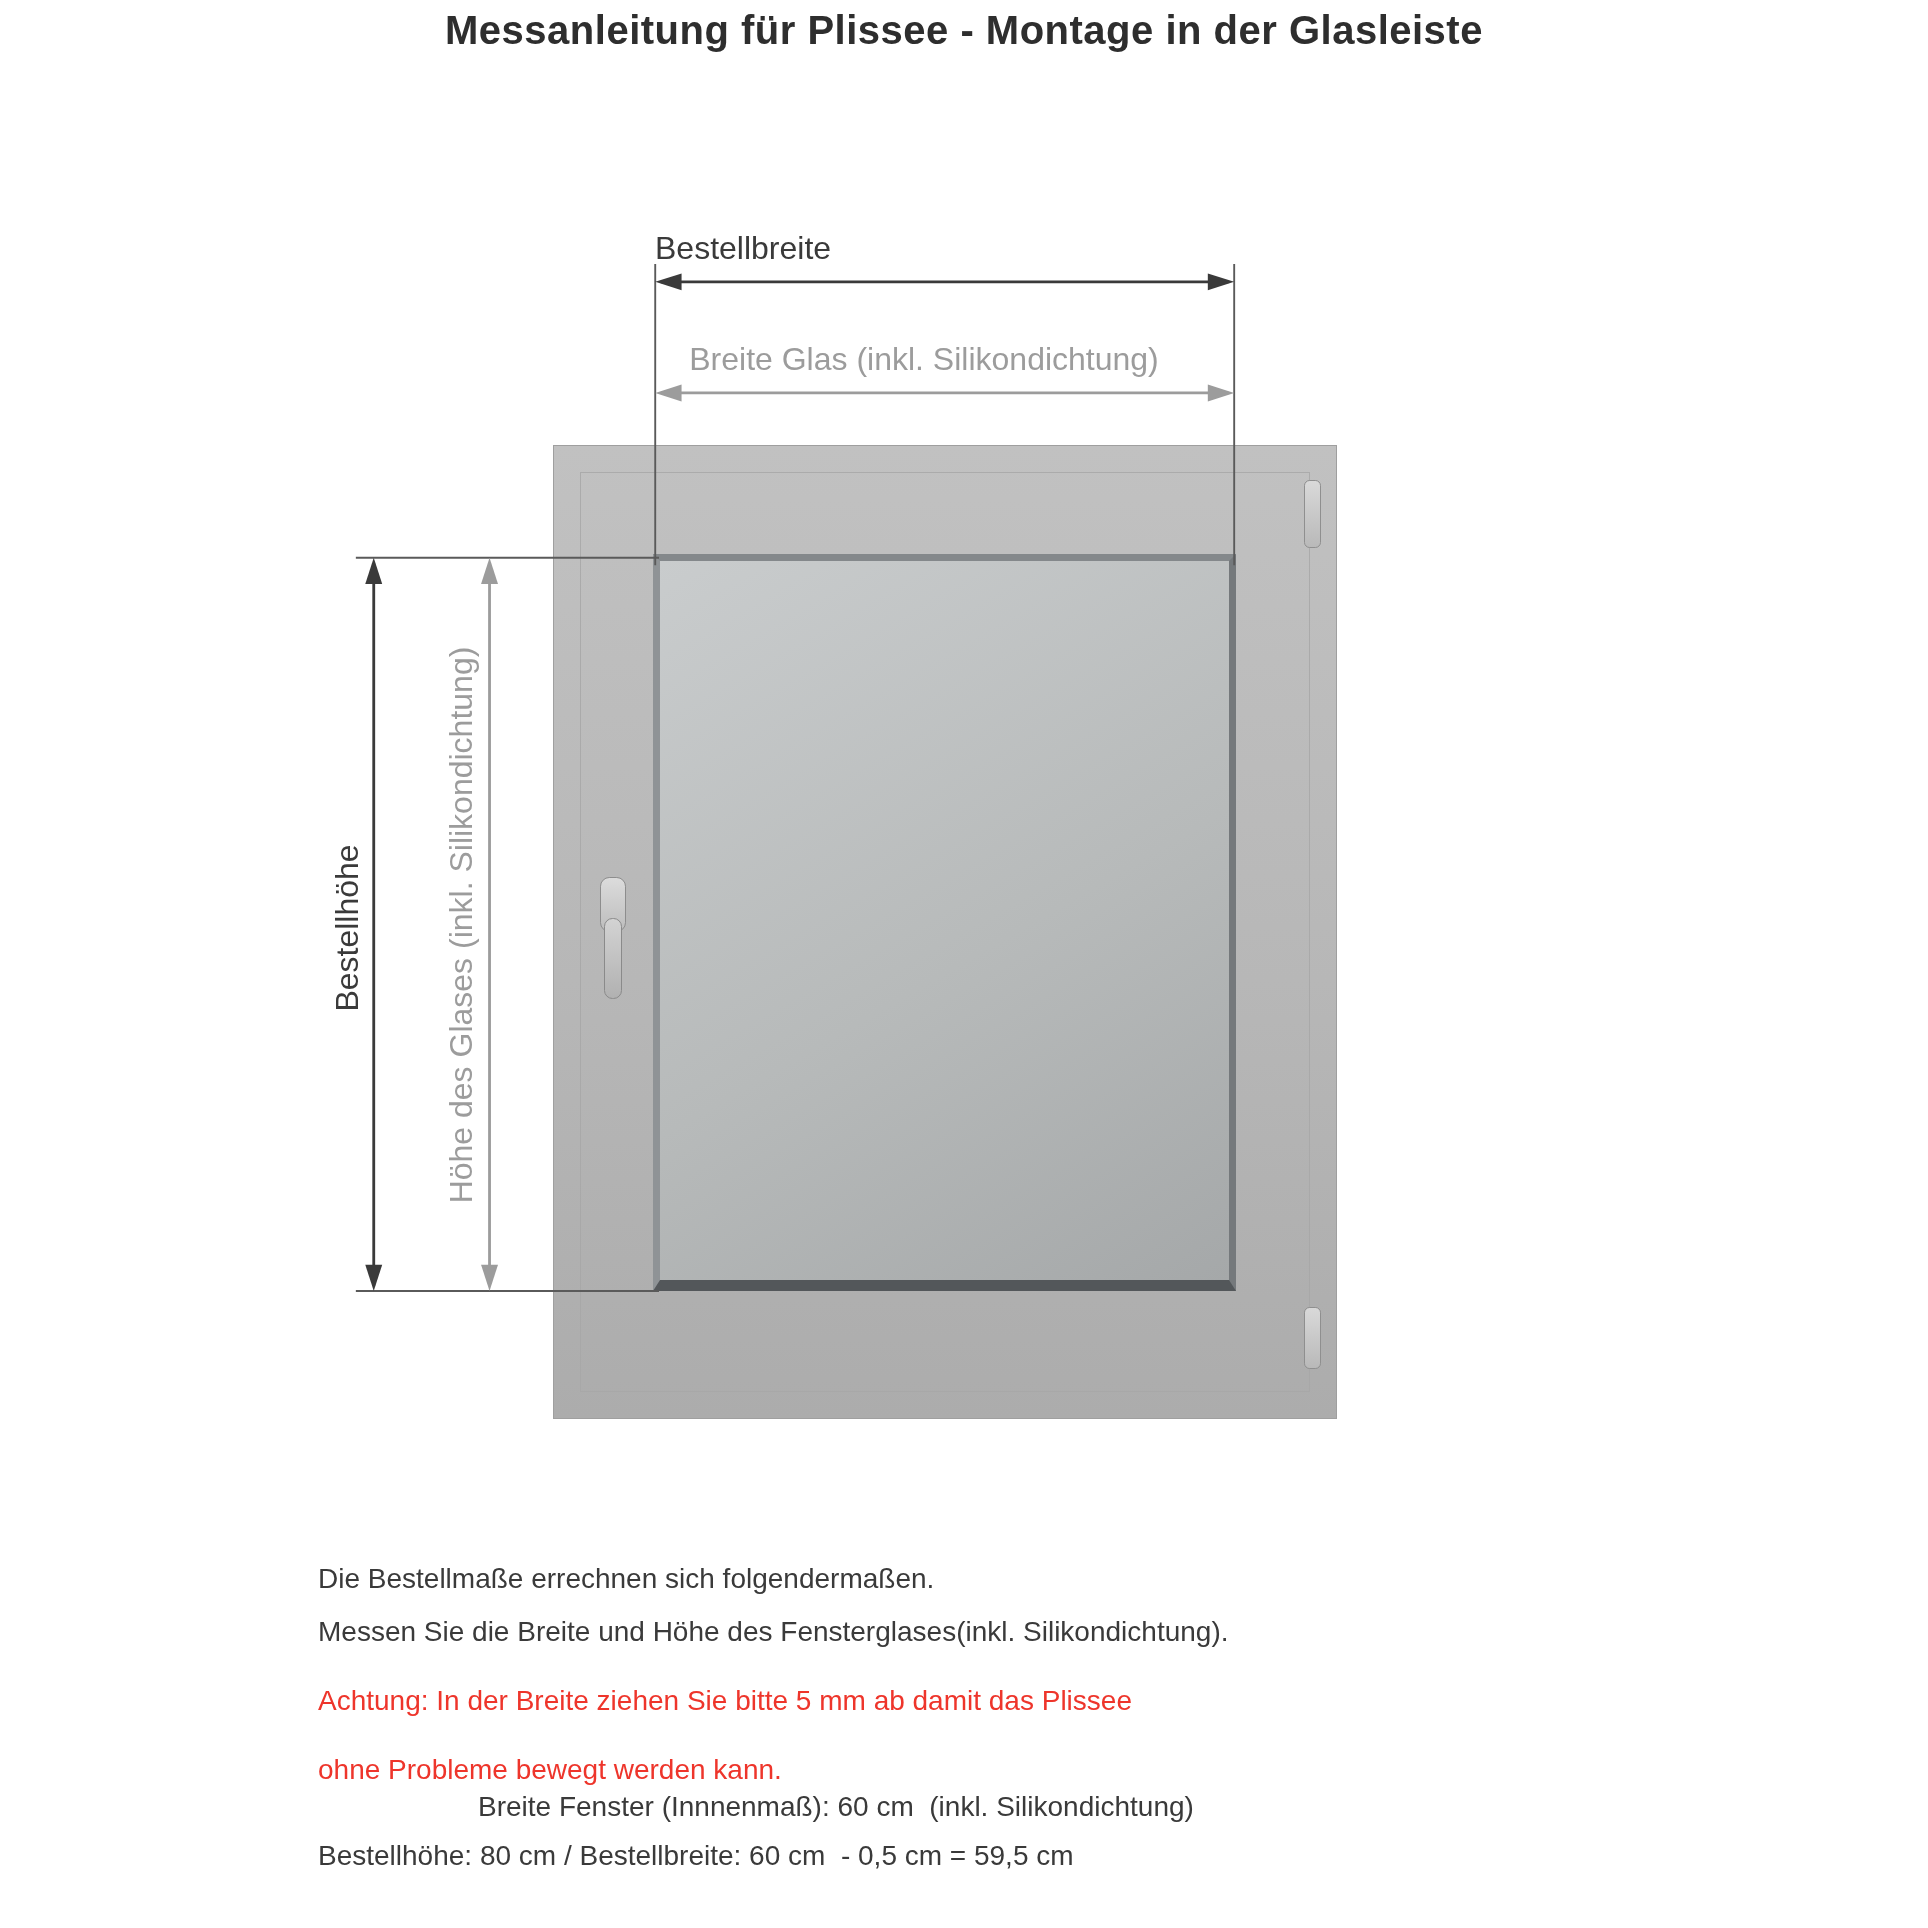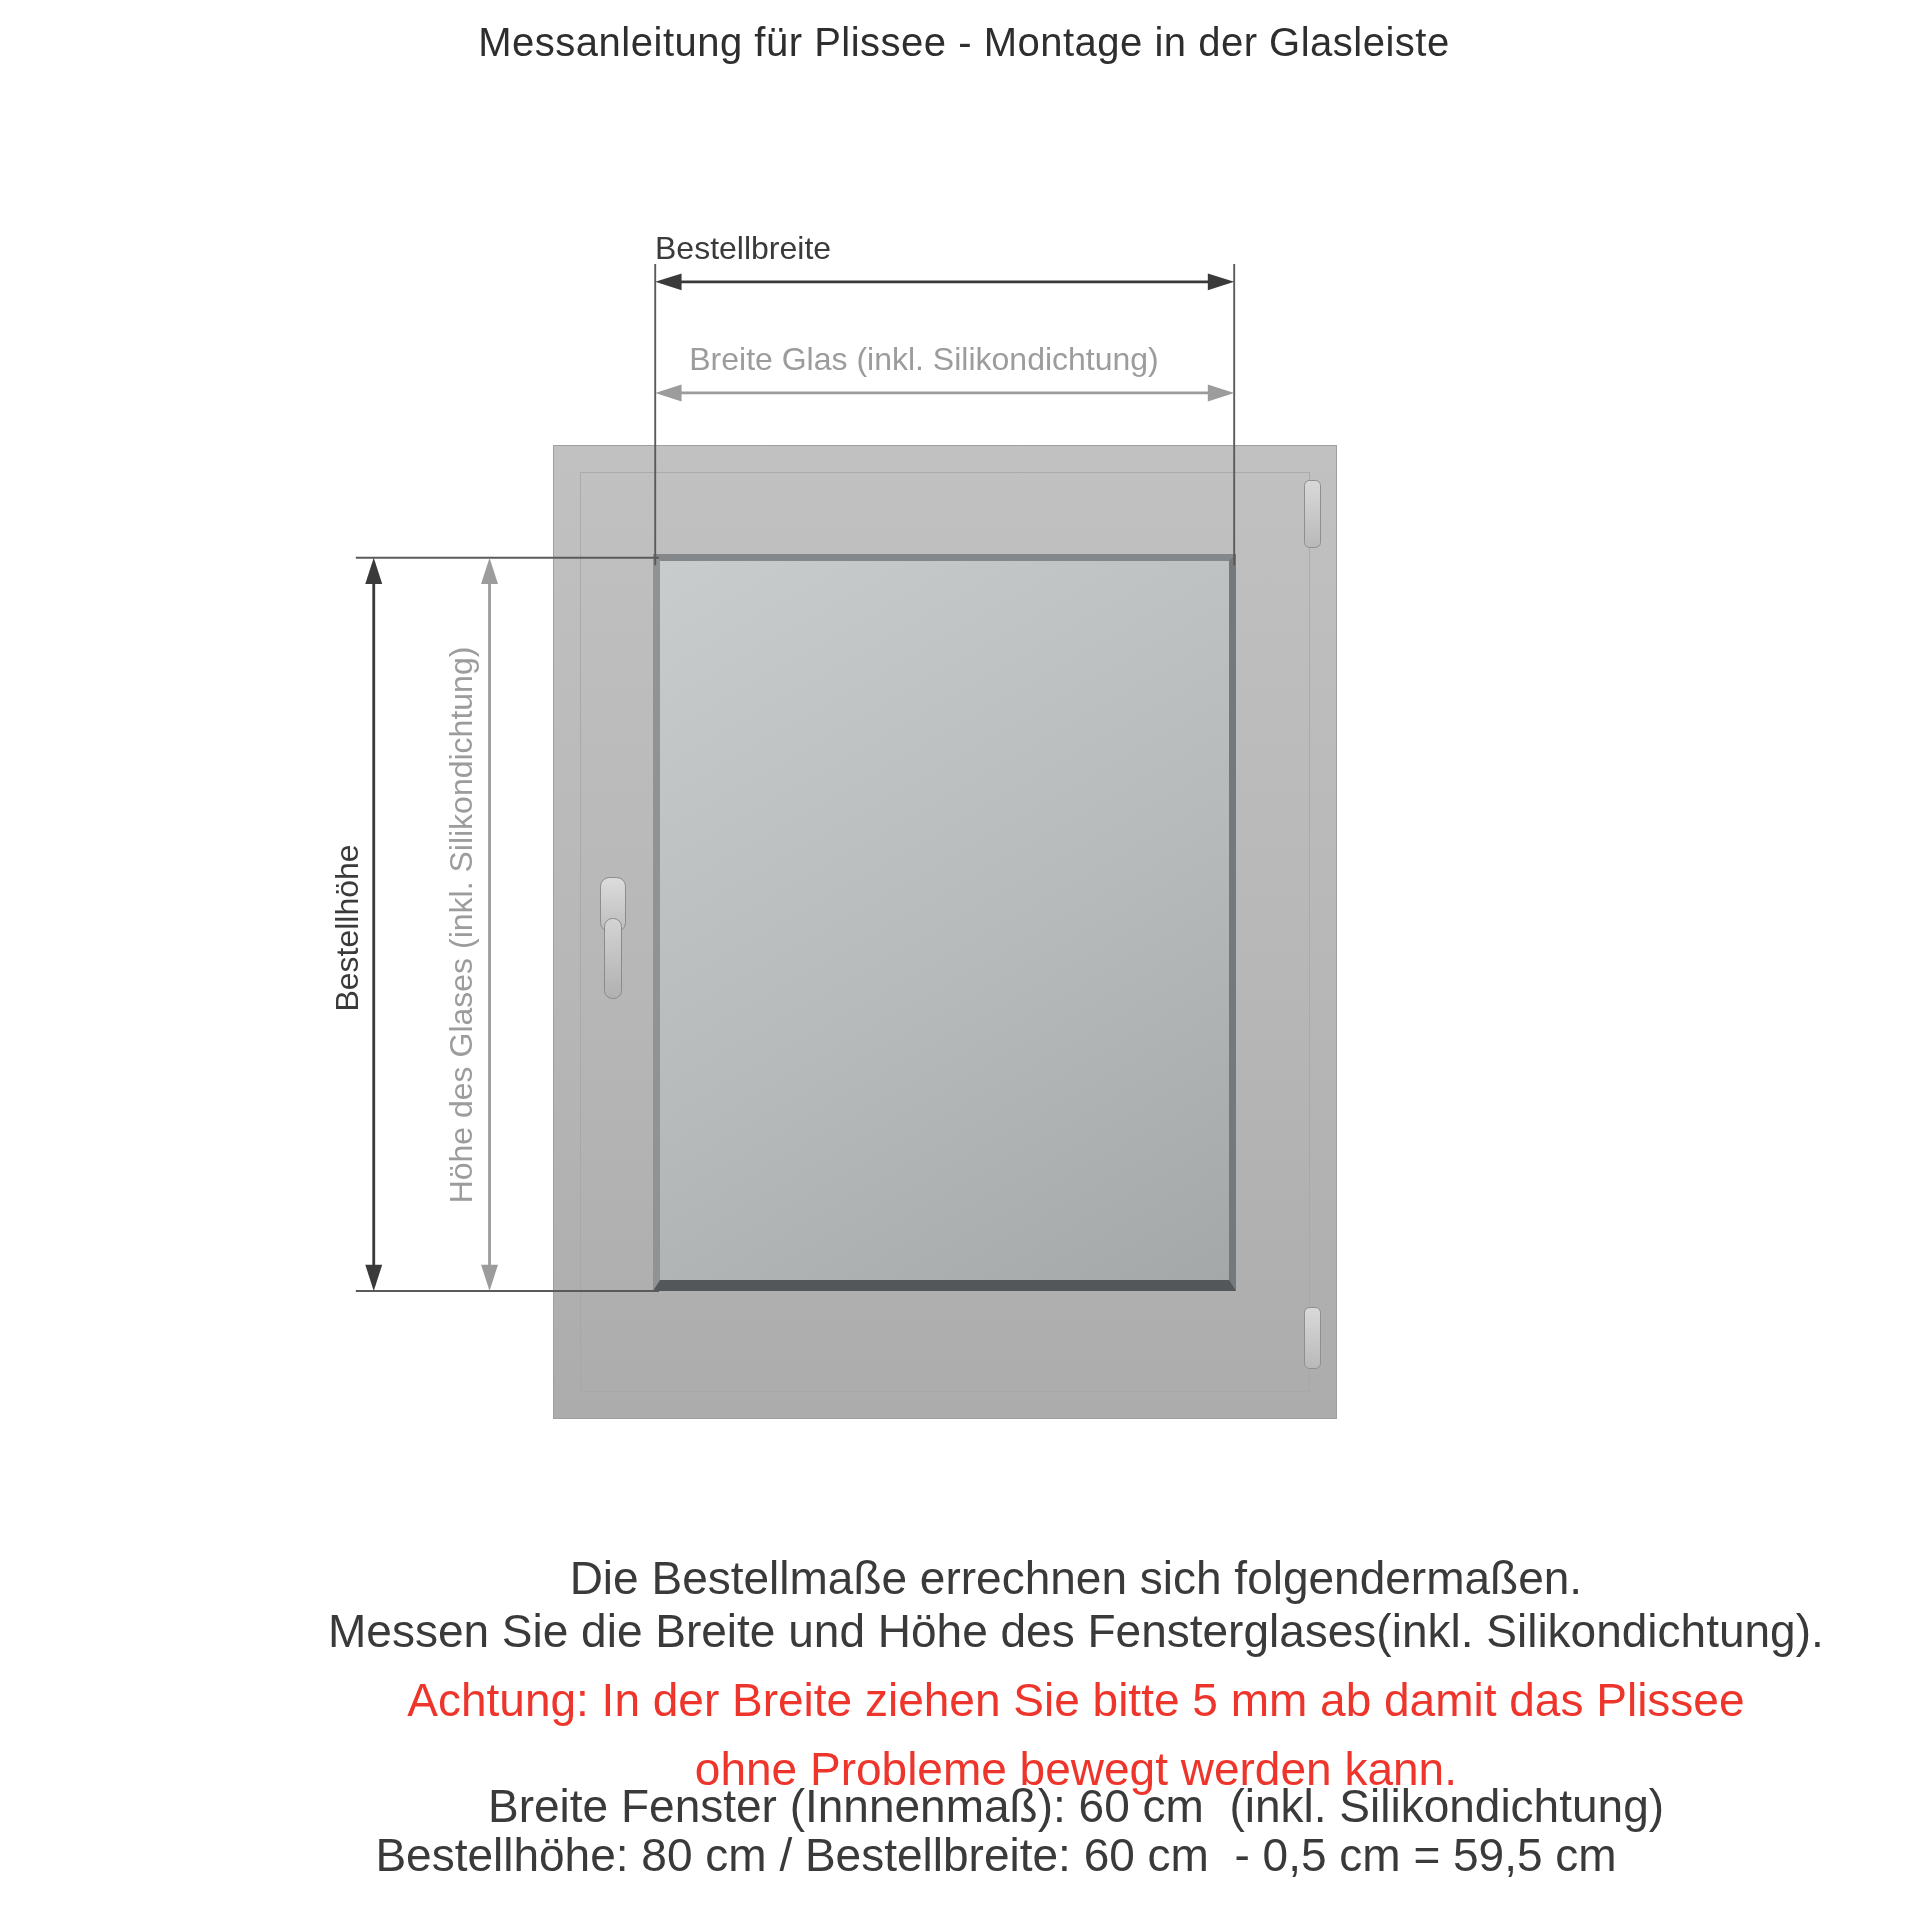--- a/index.html
+++ b/index.html
@@ -3,21 +3,21 @@
 <meta charset="utf-8">
 <style>
   html, body { margin:0; padding:0; background:#ffffff; }
   .page {
     position:relative; width:1928px; height:1928px; overflow:hidden;
     background:#ffffff; font-family:"Liberation Sans", sans-serif;
     color:var(--text, #3a3a3a);
   }
   .title {
     position:absolute; left:0; top:7.5px; width:1928px; text-align:center;
-    font-size:40px; font-weight:400; color:#2e2e2e; letter-spacing:0.5px;margin-top:12px;
+    font-size:40px; font-weight:700; color:#2e2e2e; letter-spacing:0.5px;
   }
 
   
   .window-frame {
     position:absolute; left:553px; top:445px; width:784px; height:974px;
     background:linear-gradient(180deg,#c1c1c1 0%,#b7b7b7 55%,#acacac 100%);
     border:1.9px solid #9f9f9f; box-sizing:border-box;
   }
   .sash-line {
     position:absolute; left:26px; top:26px; right:26px; bottom:26px;
@@ -55,21 +55,21 @@
   .label-order-height {
     left:347px; top:928px; transform:translate(-50%,-50%) rotate(-90deg);
     white-space:nowrap; color:var(--text,#3a3a3a);
   }
   .label-glass-height {
     left:461px; top:925px; transform:translate(-50%,-50%) rotate(-90deg);
     white-space:nowrap; color:var(--muted-label,#9c9c9c);
   }
 
   
-  .text-block { position:absolute; left:328px; font-size:46px; line-height:53px;text-align:center; }
+  .text-block { position:absolute; left:318px; font-size:28px; line-height:53px; }
   .text-block .line { white-space:pre-wrap; }
   .instructions { top:1552px; }
   .example { top:1782px; line-height:49px; }
   .warning { color:var(--warning, #ee352b);margin-top:16px; }
   .indent { padding-left:160px; }
 </style>
 </head>
 <body>
 
 <div class="page">

